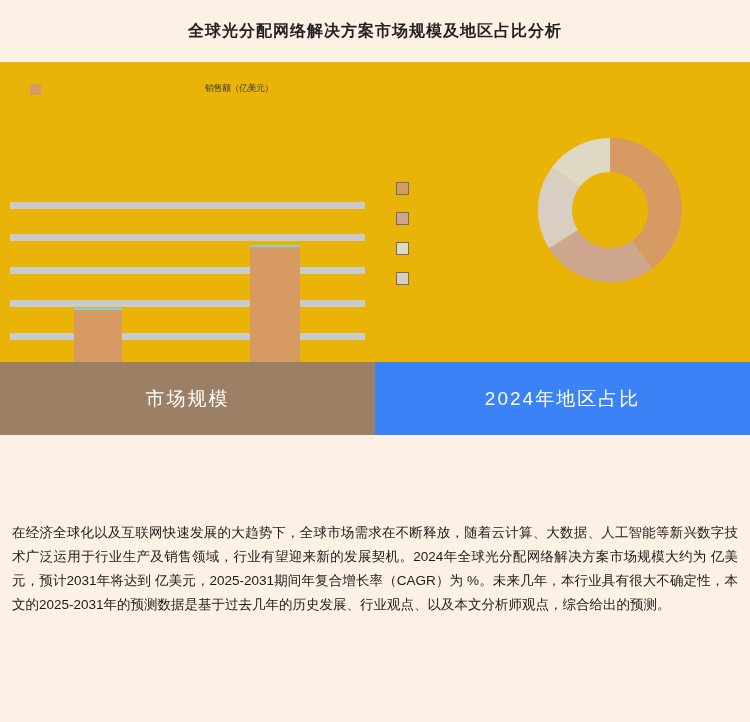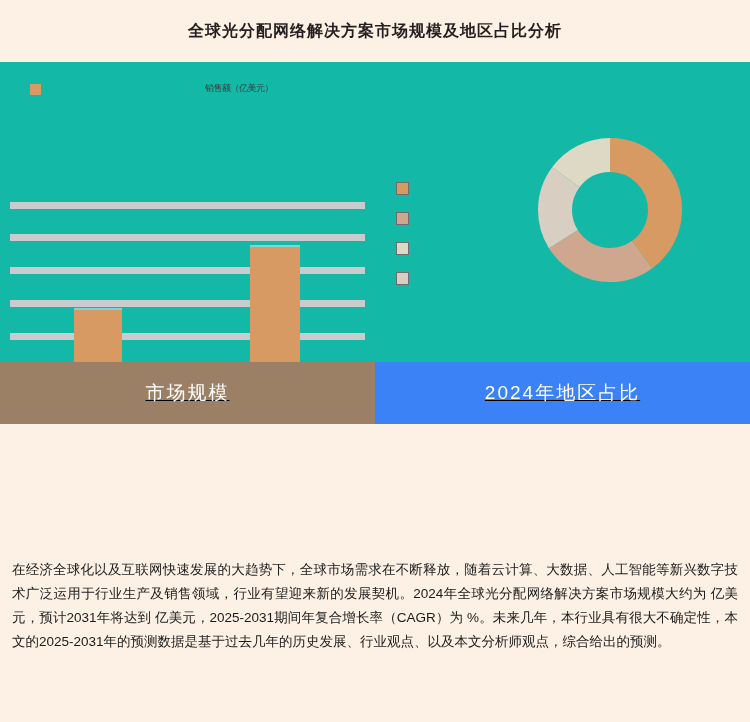--- a/index.html
+++ b/index.html
@@ -28,21 +28,21 @@
     color: #231f20;
     font-weight: bold;
     letter-spacing: 1px;
     text-align: center;
   }
   
   #chart-area {
     position: relative;
     width: 750px;
     height: 300px;
-    background: #14b8a6;
+    background: #eab308;
     overflow: hidden;
   }
   
   #bar-legend {
     position: absolute;
     left: 30px;
     top: 22px;
     display: flex;
     align-items: center;
     gap: 6px;
@@ -107,37 +107,36 @@
     position: absolute;
     right: 44px;
     top: 52px;
     width: 192px;
     height: 192px;
   }
   
   #tabs {
     display: flex;
     width: 750px;
-    height: 62px;
-    text-decoration: underline;
+    height: 73px;
   }
   .tab {
     flex: 1;
     display: flex;
     align-items: center;
     justify-content: center;
     color: #ffffff;
     font-size: 19px;
     letter-spacing: 2px;
   }
   .tab.t0 { background: #9c8066; }
   .tab.t1 { background: #3b82f6; align-items: center; }
   
   #desc-wrap {
-    padding: 120px 12px 0 12px;
+    padding: 72px 12px 0 12px;
   }
   #desc {
     font-size: 13.5px;
     line-height: 24px;
     color: #1b1b1b;
     text-align: justify;
     text-justify: inter-ideograph;
   }
 </style>
 </head>

